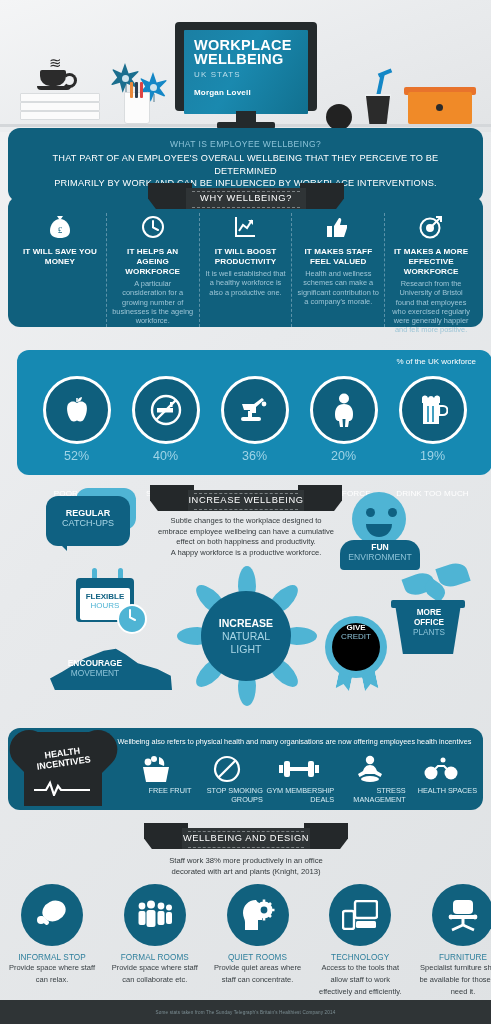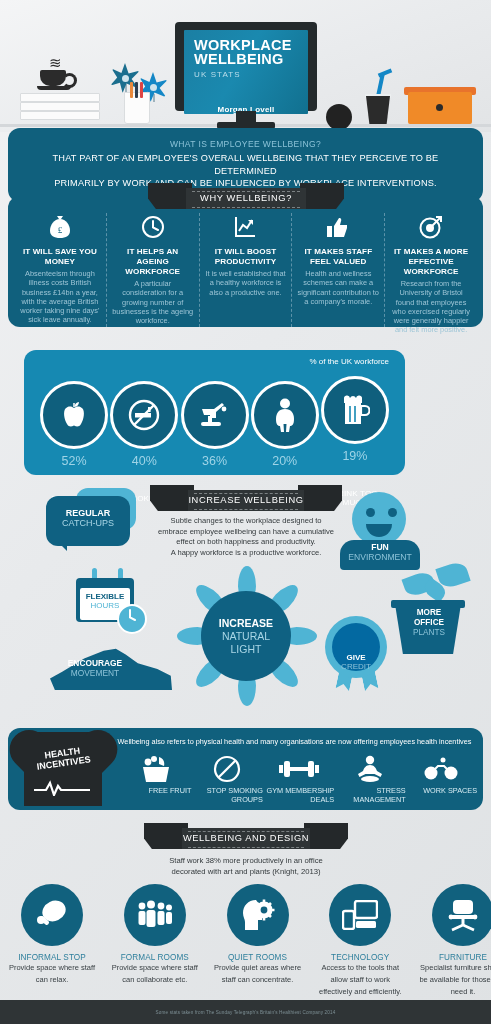--- a/index.html
+++ b/index.html
@@ -43,21 +43,21 @@
   .stem{position:absolute;width:2px;background:#9fb3bd;}
 
   
   .monitor{position:absolute;left:175px;top:22px;width:142px;height:102px;}
   .mon-frame{position:absolute;left:0;top:0;width:142px;height:89px;background:#242a2c;border-radius:4px;}
   .mon-screen{position:absolute;left:9px;top:8px;right:9px;bottom:10px;
      background:linear-gradient(120deg,#1b7fa3 0%,#1a89af 45%,#11708f 100%);border-radius:1px;
      padding:9px 10px 0 10px;box-sizing:border-box;}
   .mon-t1{color:#ffffff;font-size:14.5px;line-height:13.5px;font-weight:700;letter-spacing:.3px;}
   .mon-t2{color:#bcdeeb;font-size:8px;letter-spacing:1.1px;margin-top:4px;}
-  .mon-brand{color:#ffffff;font-size:8px;font-weight:700;text-align:center;margin-top:26px;letter-spacing:.2px;}
+  .mon-brand{color:#ffffff;font-size:8px;font-weight:700;text-align:left;margin-top:9px;letter-spacing:.2px;}
   .mon-neck{position:absolute;left:61px;top:89px;width:20px;height:14px;background:#242a2c;}
   .mon-base{position:absolute;left:42px;top:100px;width:58px;height:7px;background:#242a2c;border-radius:2px;}
 
   
   .ball{position:absolute;left:326px;top:104px;width:26px;height:26px;background:#222;border-radius:50%;}
   .drink{position:absolute;left:366px;top:88px;width:24px;height:34px;}
   .drink-cup{position:absolute;left:0;top:8px;width:24px;height:28px;background:#2b2b2b;
      clip-path:polygon(0 0,100% 0,86% 100%,14% 100%);}
   .drink-rim{position:absolute;left:-1px;top:6px;width:26px;height:4px;background:#eceff0;border-radius:1px;}
   .straw{position:absolute;left:12px;top:-14px;width:4px;height:26px;background:#1487c6;transform:rotate(12deg);}
@@ -86,21 +86,21 @@
   
   .why{position:absolute;left:8px;top:196px;width:475px;height:131px;padding:17px 6px 0;}
   .why-cols{display:flex;height:100%;}
   .why-col{flex:1;text-align:center;padding:0 5px;position:relative;box-sizing:border-box;}
   .why-col+.why-col{border-left:1px dashed #5c93a9;}
   .why-ico{height:28px;margin-bottom:6px;display:flex;align-items:center;justify-content:center;}
   .why-h{color:#ffffff;font-size:8.1px;font-weight:700;line-height:10px;letter-spacing:.1px;}
   .why-p{color:#9dc5d6;font-size:7.4px;line-height:9.3px;margin-top:2px;}
 
   
-  .risk{position:absolute;left:24px;top:350px;width:381px;height:125px;padding-top:26px;}
+  .risk{position:absolute;left:17px;top:350px;width:475px;height:125px;padding-top:26px;}
   .risk-note{position:absolute;right:16px;top:7px;color:#ffffff;font-size:8px;}
   .risk-row{display:flex;justify-content:space-around;align-items:center;padding:0 15px;}
   .risk-col{text-align:center;width:88px;}
   .risk-circ{width:62px;height:62px;border-radius:50%;background:#0f5f7d;border:3px solid #ffffff;
      margin:0 auto 6px;display:flex;align-items:center;justify-content:center;}
   .risk-pct{color:#9fd4e7;font-size:12.5px;line-height:13px;}
   .risk-lbl{color:#ffffff;font-size:8.1px;letter-spacing:.1px;margin-top:26px;}
 
   
   .inc{position:absolute;left:0;top:486px;width:491px;height:232px;}
@@ -146,22 +146,22 @@
 
   .pot{position:absolute;left:395px;top:118px;width:66px;height:50px;background:#0f6182;
      clip-path:polygon(0 0,100% 0,88% 100%,12% 100%);}
   .pot-rim{position:absolute;left:391px;top:114px;width:74px;height:8px;background:#0f6182;border-radius:2px;}
   .leaf{position:absolute;background:#4fb4d4;border-radius:0 50% 0 50%;}
   .pot-txt{position:absolute;left:400px;top:122px;width:58px;text-align:center;}
   .pot-t1{color:#ffffff;font-size:8.2px;font-weight:700;line-height:10px;}
   .pot-t2{color:#8dc3d8;font-size:8.2px;line-height:10px;}
 
   .rosette{position:absolute;left:325px;top:130px;width:62px;height:62px;border-radius:50%;background:#4fb4d4;}
-  .rosette-in{position:absolute;left:332px;top:137px;width:48px;height:48px;border-radius:50%;background:#0369a1;
-     display:flex;flex-direction:column;align-items:center;justify-content:flex-end;}
+  .rosette-in{position:absolute;left:332px;top:137px;width:48px;height:48px;border-radius:50%;background:#000000;
+     display:flex;flex-direction:column;align-items:center;justify-content:flex-start;}
   .ros-t1{color:#ffffff;font-size:8px;font-weight:700;}
   .ros-t2{color:#8dc3d8;font-size:8px;}
   .ribbon-tail{position:absolute;width:14px;height:26px;background:#4fb4d4;}
 
   
   .inct{position:absolute;left:8px;top:728px;width:475px;height:82px;}
   .heart{position:absolute;left:16px;top:4px;width:78px;height:74px;background:#24282a;}
   .heart:before,.heart:after{content:"";position:absolute;width:39px;height:60px;background:#24282a;border-radius:22px 22px 0 0;top:0;}
   .heart:before{left:20px;transform:rotate(-45deg);transform-origin:0 100%;}
   .heart:after{left:20px;transform:rotate(45deg);transform-origin:100% 100%;}
@@ -266,21 +266,20 @@
 
       <div class="why-col">
         <div class="why-ico">
           <svg width="22" height="24" viewBox="0 0 22 24">
               <path d="M8 1h6l-2 3h-2z" fill="#fff"></path>
               <path d="M11 4C5 4 1 10 1 15.5S5 23 11 23s10-2 10-7.5S17 4 11 4z" fill="#fff"></path>
               <text x="11" y="18" font-size="9" text-anchor="middle" fill="#10607d" font-family="Liberation Serif,serif">£</text>
             </svg>
         </div>
         <div class="why-h">IT WILL SAVE YOU MONEY</div>
-        <div class="why-p">Absenteeism through illness costs British business £14bn a year, with the average British worker taking nine days' sick leave annually.</div>
       </div>
 
       <div class="why-col">
         <div class="why-ico">
           <svg width="24" height="24" viewBox="0 0 24 24">
               <circle cx="12" cy="12" r="10" fill="none" stroke="#fff" stroke-width="2"></circle>
               <path d="M12 6v6.4l5 2.6" fill="none" stroke="#fff" stroke-width="2" stroke-linecap="round"></path>
             </svg>
         </div>
         <div class="why-h">IT HELPS AN AGEING WORKFORCE</div>
@@ -544,21 +543,21 @@
       </div>
       <div class="inct-col">
         <div class="inct-ic">
           <svg width="34" height="24" viewBox="0 0 34 24">
               <circle cx="7" cy="16" r="6.5" fill="#fff"></circle>
               <circle cx="27" cy="16" r="6.5" fill="#fff"></circle>
               <circle cx="19" cy="3" r="2.5" fill="#fff"></circle>
               <path d="M7 16l7-7h6l7 7" stroke="#fff" stroke-width="2" fill="none"></path>
             </svg>
         </div>
-        <div class="inct-lbl">WORK SPACES</div>
+        <div class="inct-lbl">HEALTH SPACES</div>
       </div>
     </div>
   </div>
 
   <div class="ribbon" style="left:144px;top:828px;width:204px;">
     <div class="rb-l"></div>
       <div class="rb-r"></div>
     <div class="rb-center"></div>
       <div class="rb-dash"></div>
     <div class="rb-txt">WELLBEING AND DESIGN</div>

